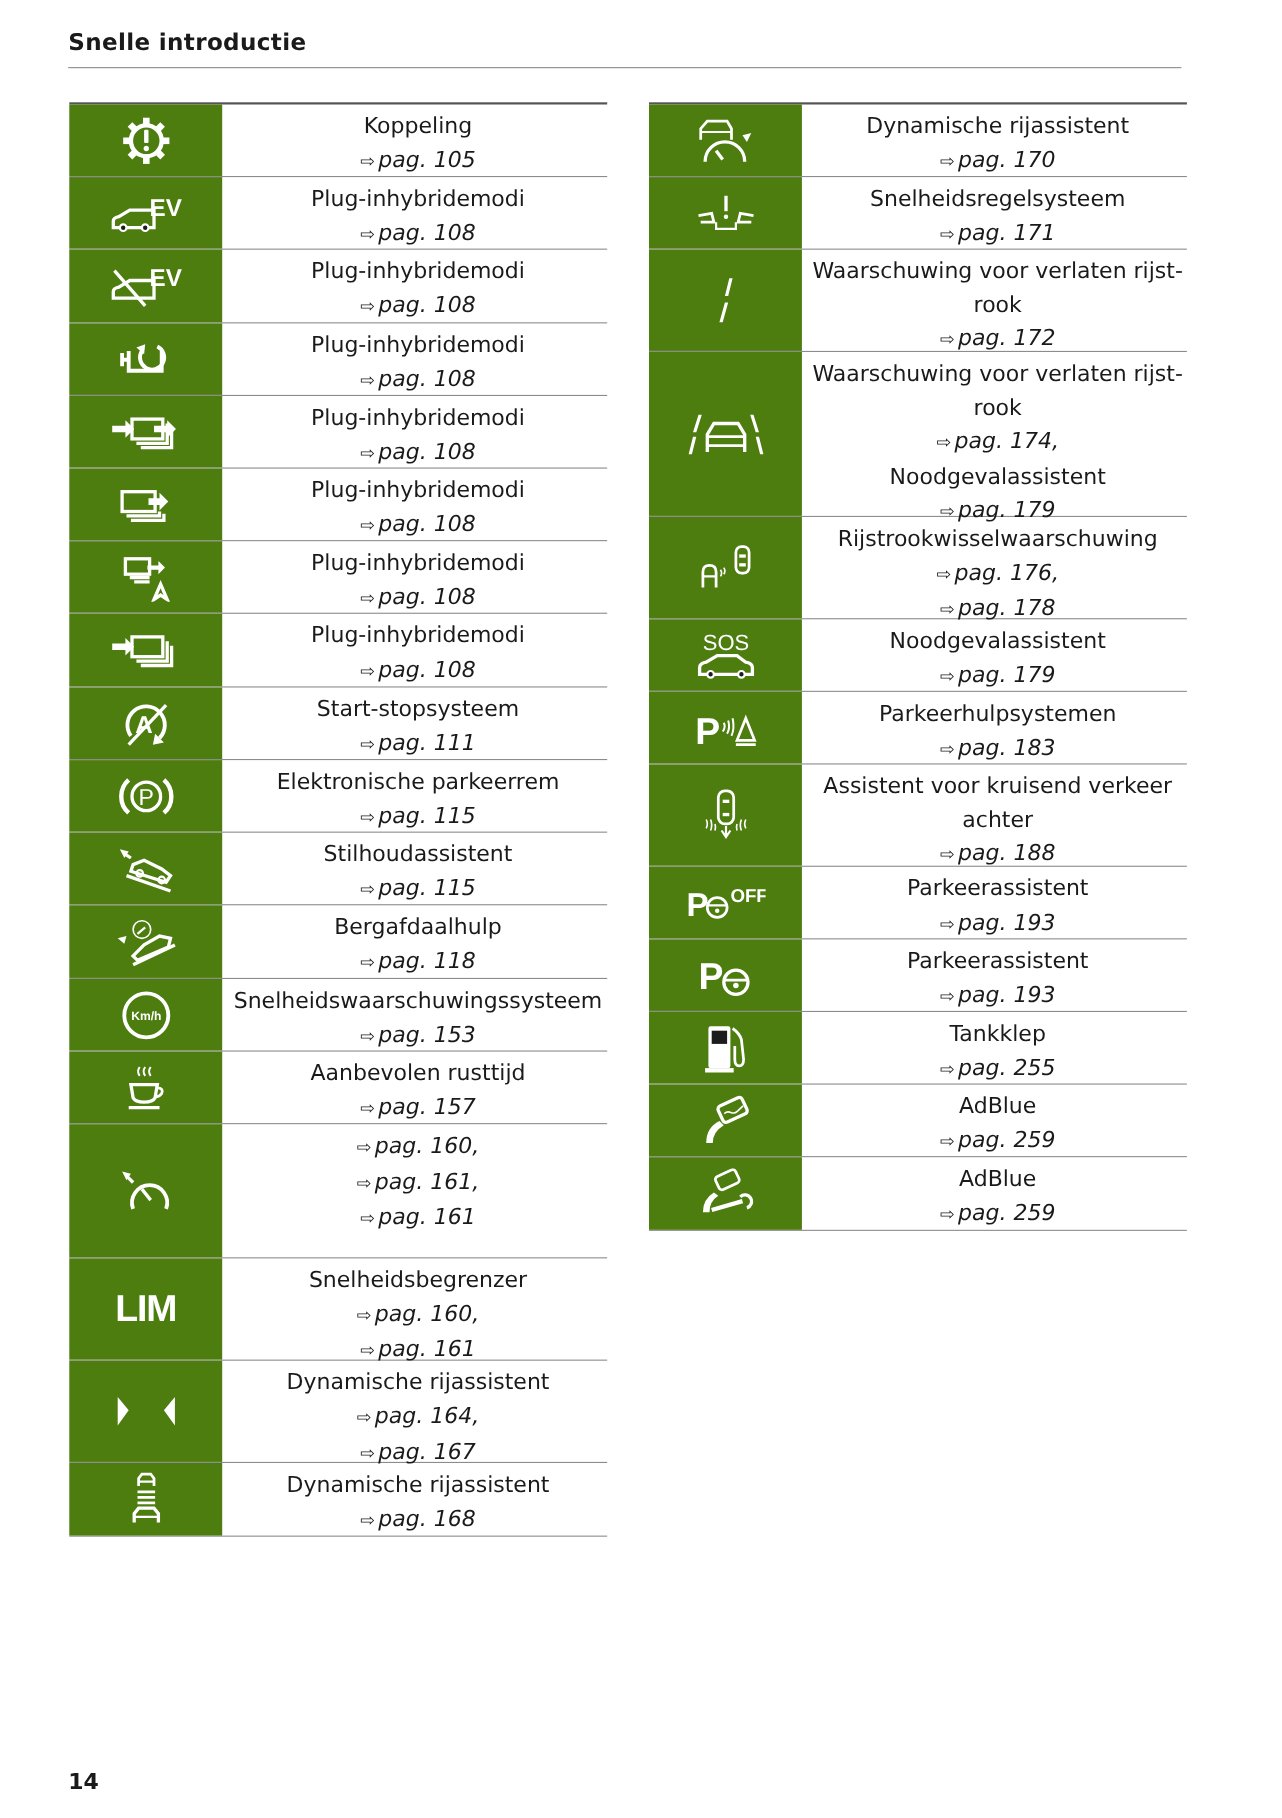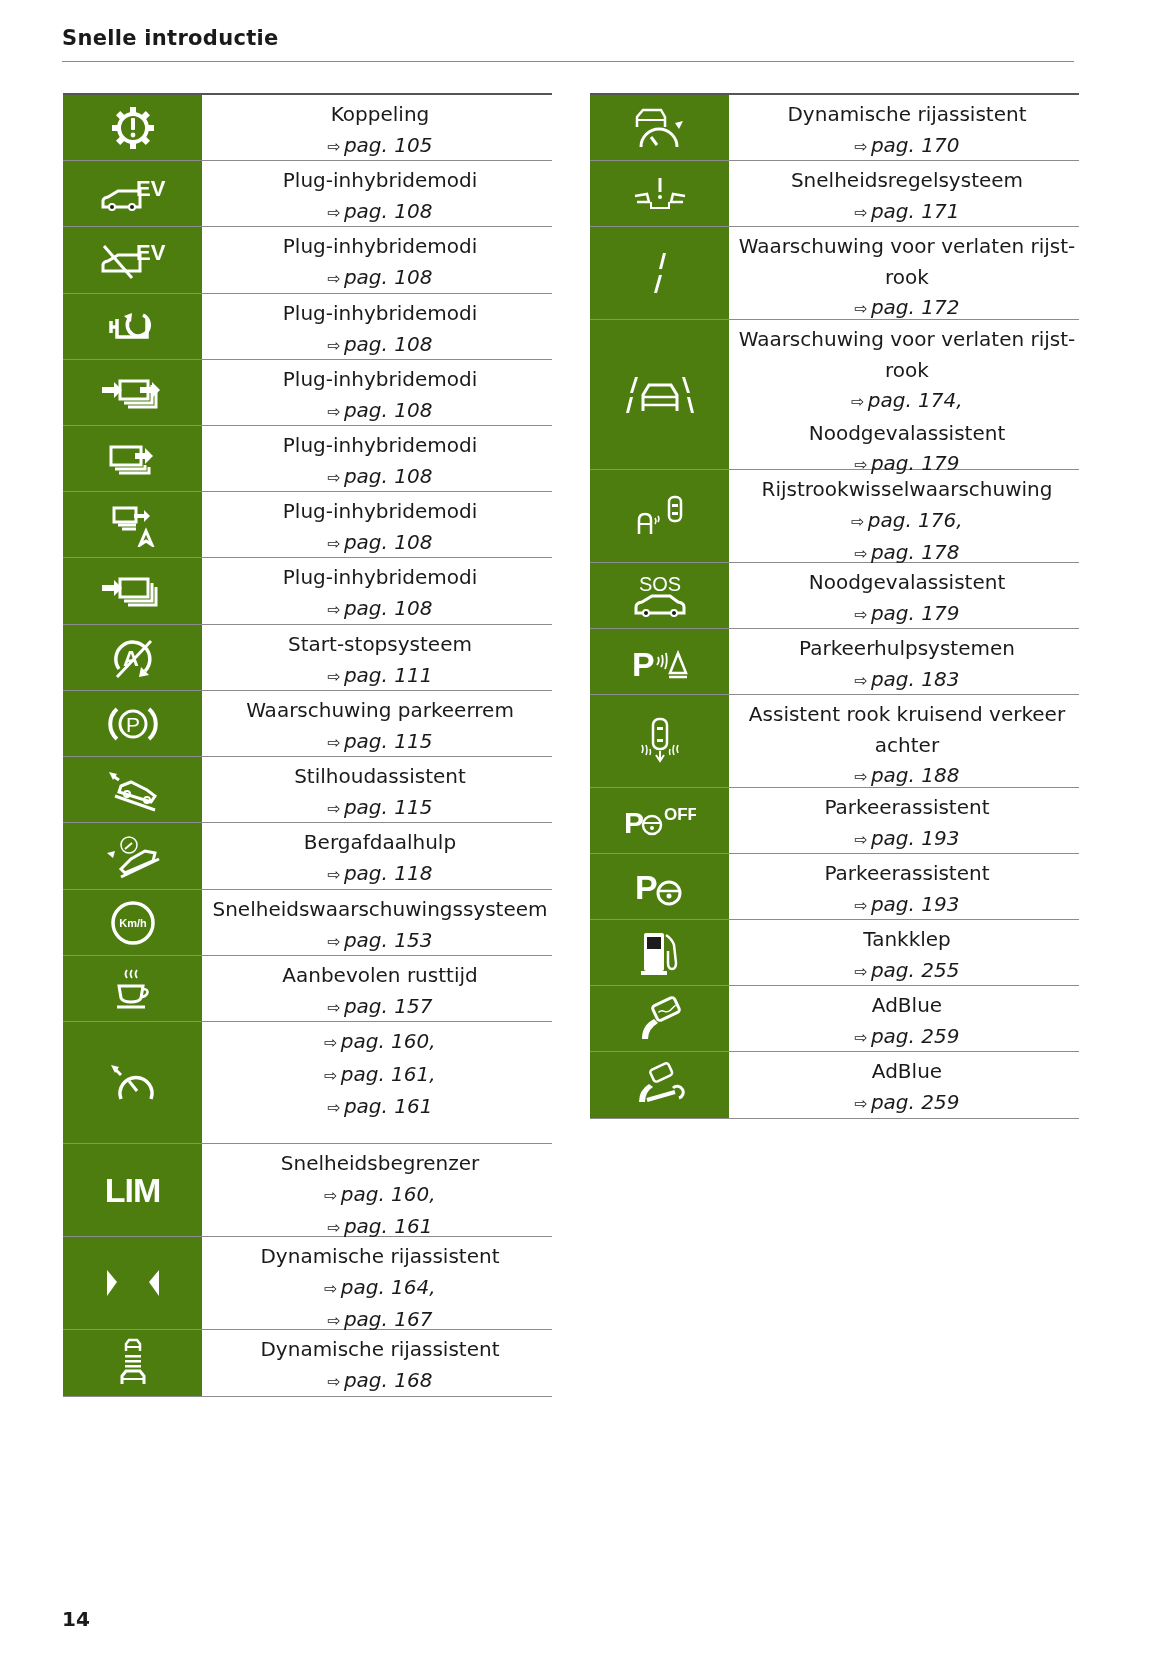--- a/index.html
+++ b/index.html
@@ -179,21 +179,21 @@
 
   <div class="row" style="height:66px">
     <div class="icon-cell">
       <svg width="52" height="42" viewBox="0 0 52 42">
           <circle cx="26" cy="21" r="13" fill="none" stroke="#fff" stroke-width="3"></circle>
           <path d="M10 6 A20 20 0 0 0 10 36 M42 6 A20 20 0 0 1 42 36" fill="none" stroke="#fff" stroke-width="4"></path>
           <text x="19" y="29" fill="#fff" font-family="Liberation Sans, sans-serif" font-size="21">P</text>
         </svg>
     </div>
     <div class="text-cell">
-        <span class="label">Waarschuwing parkeerrem</span>
+        <span class="label">Elektronische parkeerrem</span>
       <span class="ref"><span class="arr">⇨</span><span>pag. 115</span></span>
       </div>
   </div>
 
   <div class="row" style="height:66px">
     <div class="icon-cell">
       <svg width="60" height="44" viewBox="0 0 60 44">
           <path d="M6 4 L14 6 L10 12 Z" fill="#fff"></path>
           <line x1="10" y1="8" x2="16" y2="12" stroke="#fff" stroke-width="3"></line>
           <path d="M18 18 L28 14 L44 22 L52 28 L48 34 L16 24 Z" fill="none" stroke="#fff" stroke-width="3"></path>
@@ -429,21 +429,21 @@
     <div class="icon-cell">
       <svg width="44" height="48" viewBox="0 0 44 48">
           <rect x="15" y="2" width="14" height="30" rx="6" fill="none" stroke="#fff" stroke-width="2.5"></rect>
           <rect x="19" y="10" width="6" height="3" fill="#fff"></rect>
           <rect x="19" y="22" width="6" height="3" fill="#fff"></rect>
           <path d="M22 34 L22 42 M18 38 L22 44 L26 38" fill="none" stroke="#fff" stroke-width="2"></path>
           <path d="M4 36 Q6 32 4 28 M8 38 Q10 33 8 28 M12 38 Q13 35 12 32 M40 36 Q38 32 40 28 M36 38 Q34 33 36 28 M32 38 Q31 35 32 32" fill="none" stroke="#fff" stroke-width="1.5"></path>
         </svg>
     </div>
     <div class="text-cell">
-        <span class="label">Assistent rook kruisend verkeer</span>
+        <span class="label">Assistent voor kruisend verkeer</span>
         <span class="label">achter</span>
       <span class="ref"><span class="arr">⇨</span><span>pag. 188</span></span>
       </div>
   </div>
 
   <div class="row" style="height:66px">
     <div class="icon-cell">
       <svg width="72" height="36" viewBox="0 0 72 36">
           <text x="0" y="30" fill="#fff" font-family="Liberation Sans, sans-serif" font-weight="bold" font-size="30">P</text>
           <circle cx="28" cy="22" r="9" fill="none" stroke="#fff" stroke-width="2.5"></circle>

